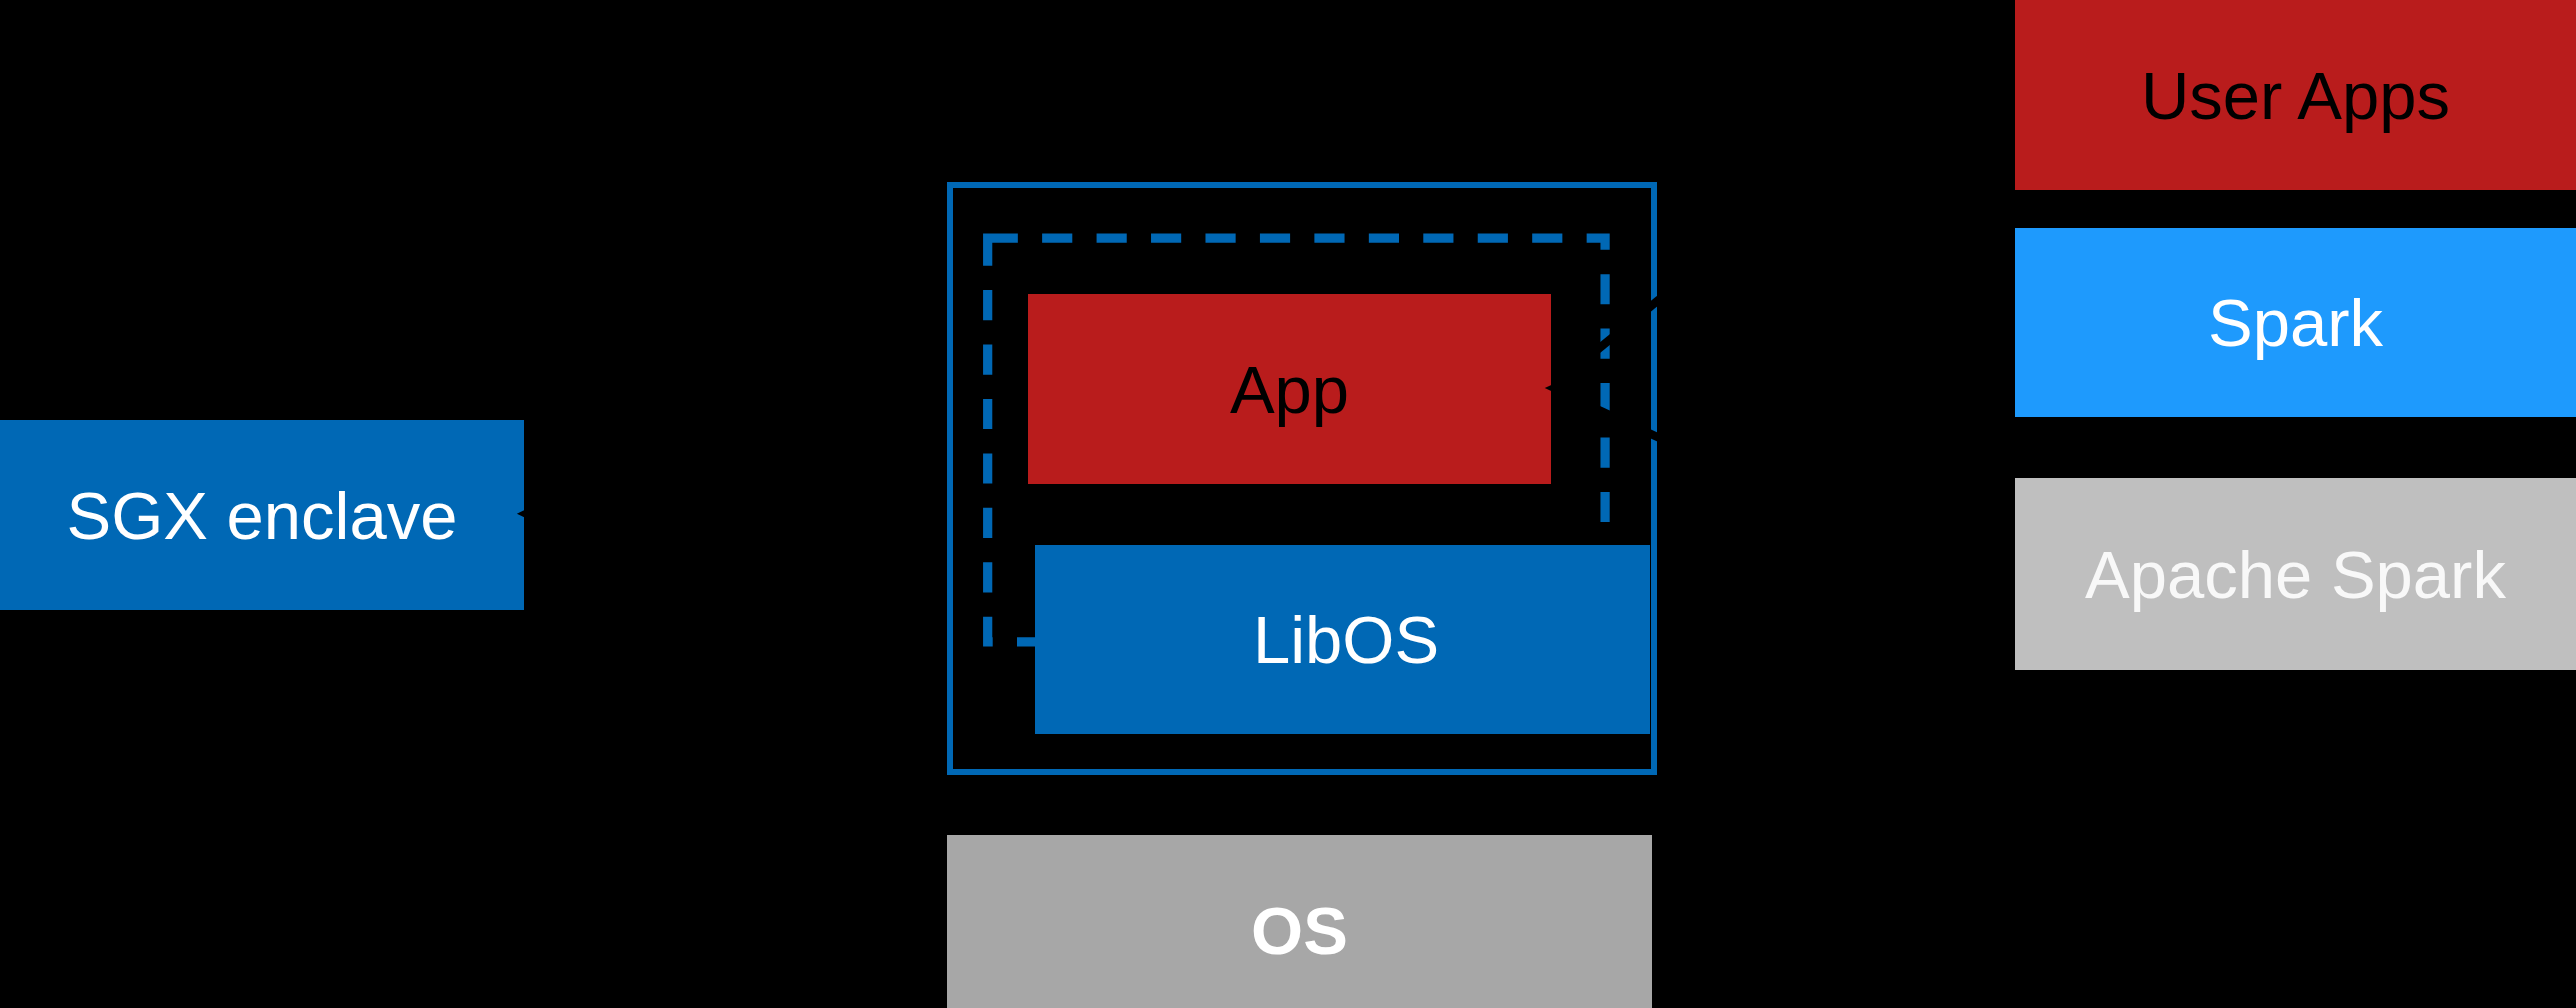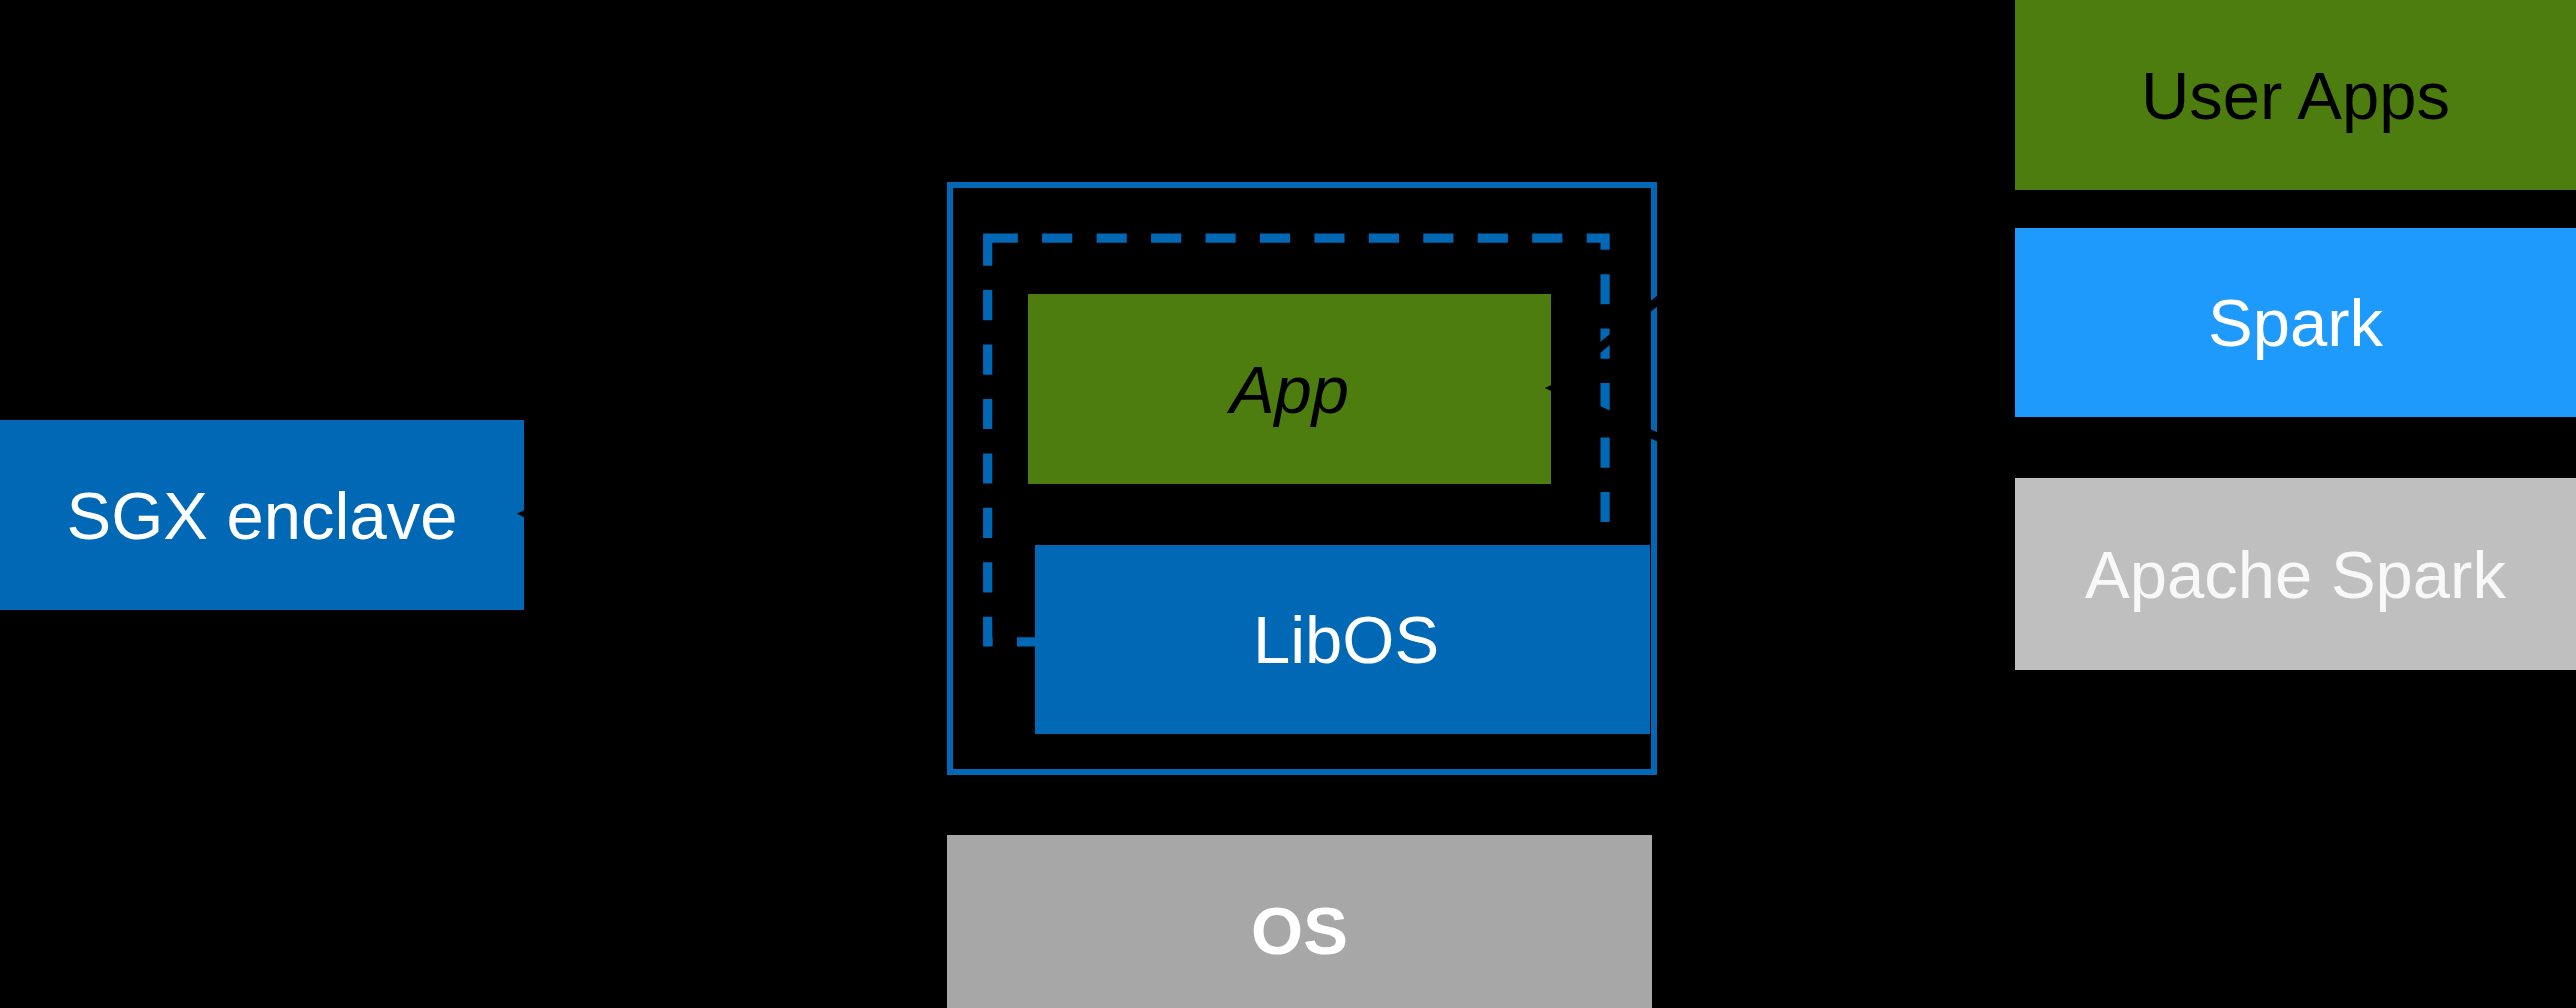--- a/index.html
+++ b/index.html
@@ -18,37 +18,37 @@
   .box {
     position: absolute;
     display: flex;
     align-items: center;
     justify-content: center;
     font-size: 67px;
     line-height: 1;
     white-space: nowrap;
   }
   .intel-blue-fill { background: #0068B5; color: #FFFFFF; }
-  .yellow-fill     { background: #4d7c0f; color: #000000; }
+  .yellow-fill     { background: #b91c1c; color: #000000; }
   .bright-blue-fill{ background: #1E9AFD; color: #FFFFFF; }
 
   
   #sgx-box   { left: 0;    top: 420px; width: 524px; height: 190px; align-items: center; }
 
   
   #enclave-box {
     position: absolute;
     left: 947px; top: 182px;
     width: 710px; height: 593px;
     border: 6.7px solid #0068B5;
     box-sizing: border-box;
     background: transparent;
   }
 
-  #app-box   { left: 1028px; top: 294px; width: 523px; height: 190px; font-style: italic; }
+  #app-box   { left: 1028px; top: 294px; width: 523px; height: 190px; }
   #libos-box { left: 1035px; top: 545px; width: 608px; height: 189px; padding-left: 7px; }
 
   
   #os-box    { left: 947px; top: 835px; width: 705px; height: 190px;
                background: #A7A7A7; color: #FFFFFF; font-weight: bold; }
 
   
   #user-apps-box    { left: 2015px; top: 0;     width: 561px; height: 190px; }
   #bigdl-box        { left: 2015px; top: 228px; width: 561px; height: 189px; }
   #apache-spark-box { left: 2015px; top: 478px; width: 561px; height: 192px;

